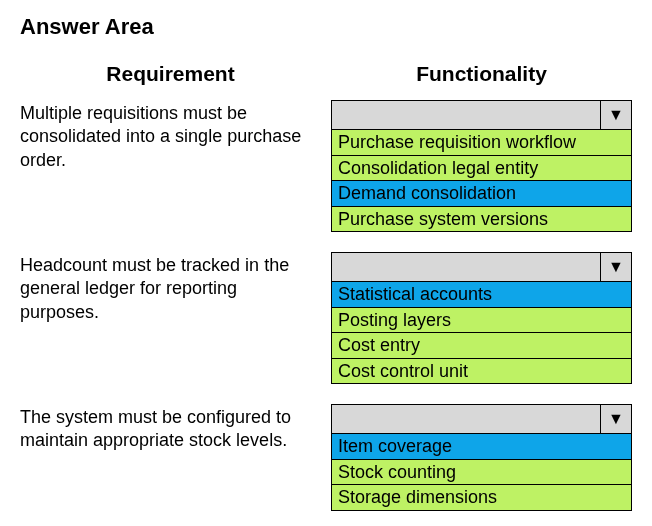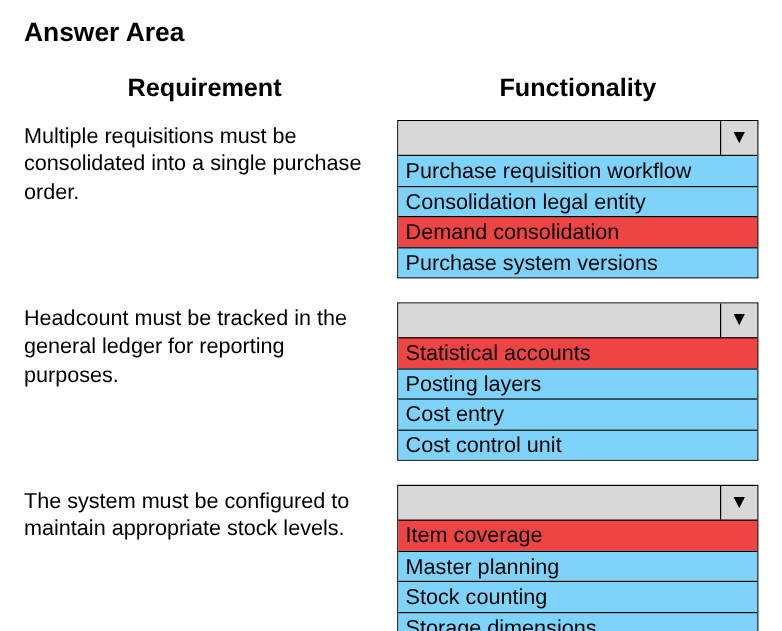--- a/index.html
+++ b/index.html
@@ -58,24 +58,24 @@
     display: flex;
     align-items: center;
     justify-content: center;
     font-size: 16px;
   }
   .option {
     border-top: 1px solid #000;
     padding: 1px 6px;
     font-size: 18px;
     line-height: 1.25;
-    background: #7dd3fc;
+    background: #bef264;
   }
   .option.selected {
-    background: #ef4444;
+    background: #0ea5e9;
   }
 </style>
 </head>
 <body>
 
 <h2 class="title">Answer Area</h2>
 
 <div class="columns">
   <div class="col-header">Requirement</div>
   <div class="col-header">Functionality</div>
@@ -114,20 +114,19 @@
 
   <div class="row">
     <div class="req">The system must be configured to maintain appropriate stock levels.</div>
     <div class="func">
       <div class="dropdown">
         <div class="dd-header">
           <div class="dd-blank"></div>
           <div class="dd-arrow">▼</div>
         </div>
         <div class="option selected">Item coverage</div>
-        <div class="option">Master planning</div>
         <div class="option">Stock counting</div>
         <div class="option">Storage dimensions</div>
       </div>
     </div>
   </div>
 
 </div>
 
 </body></html>

